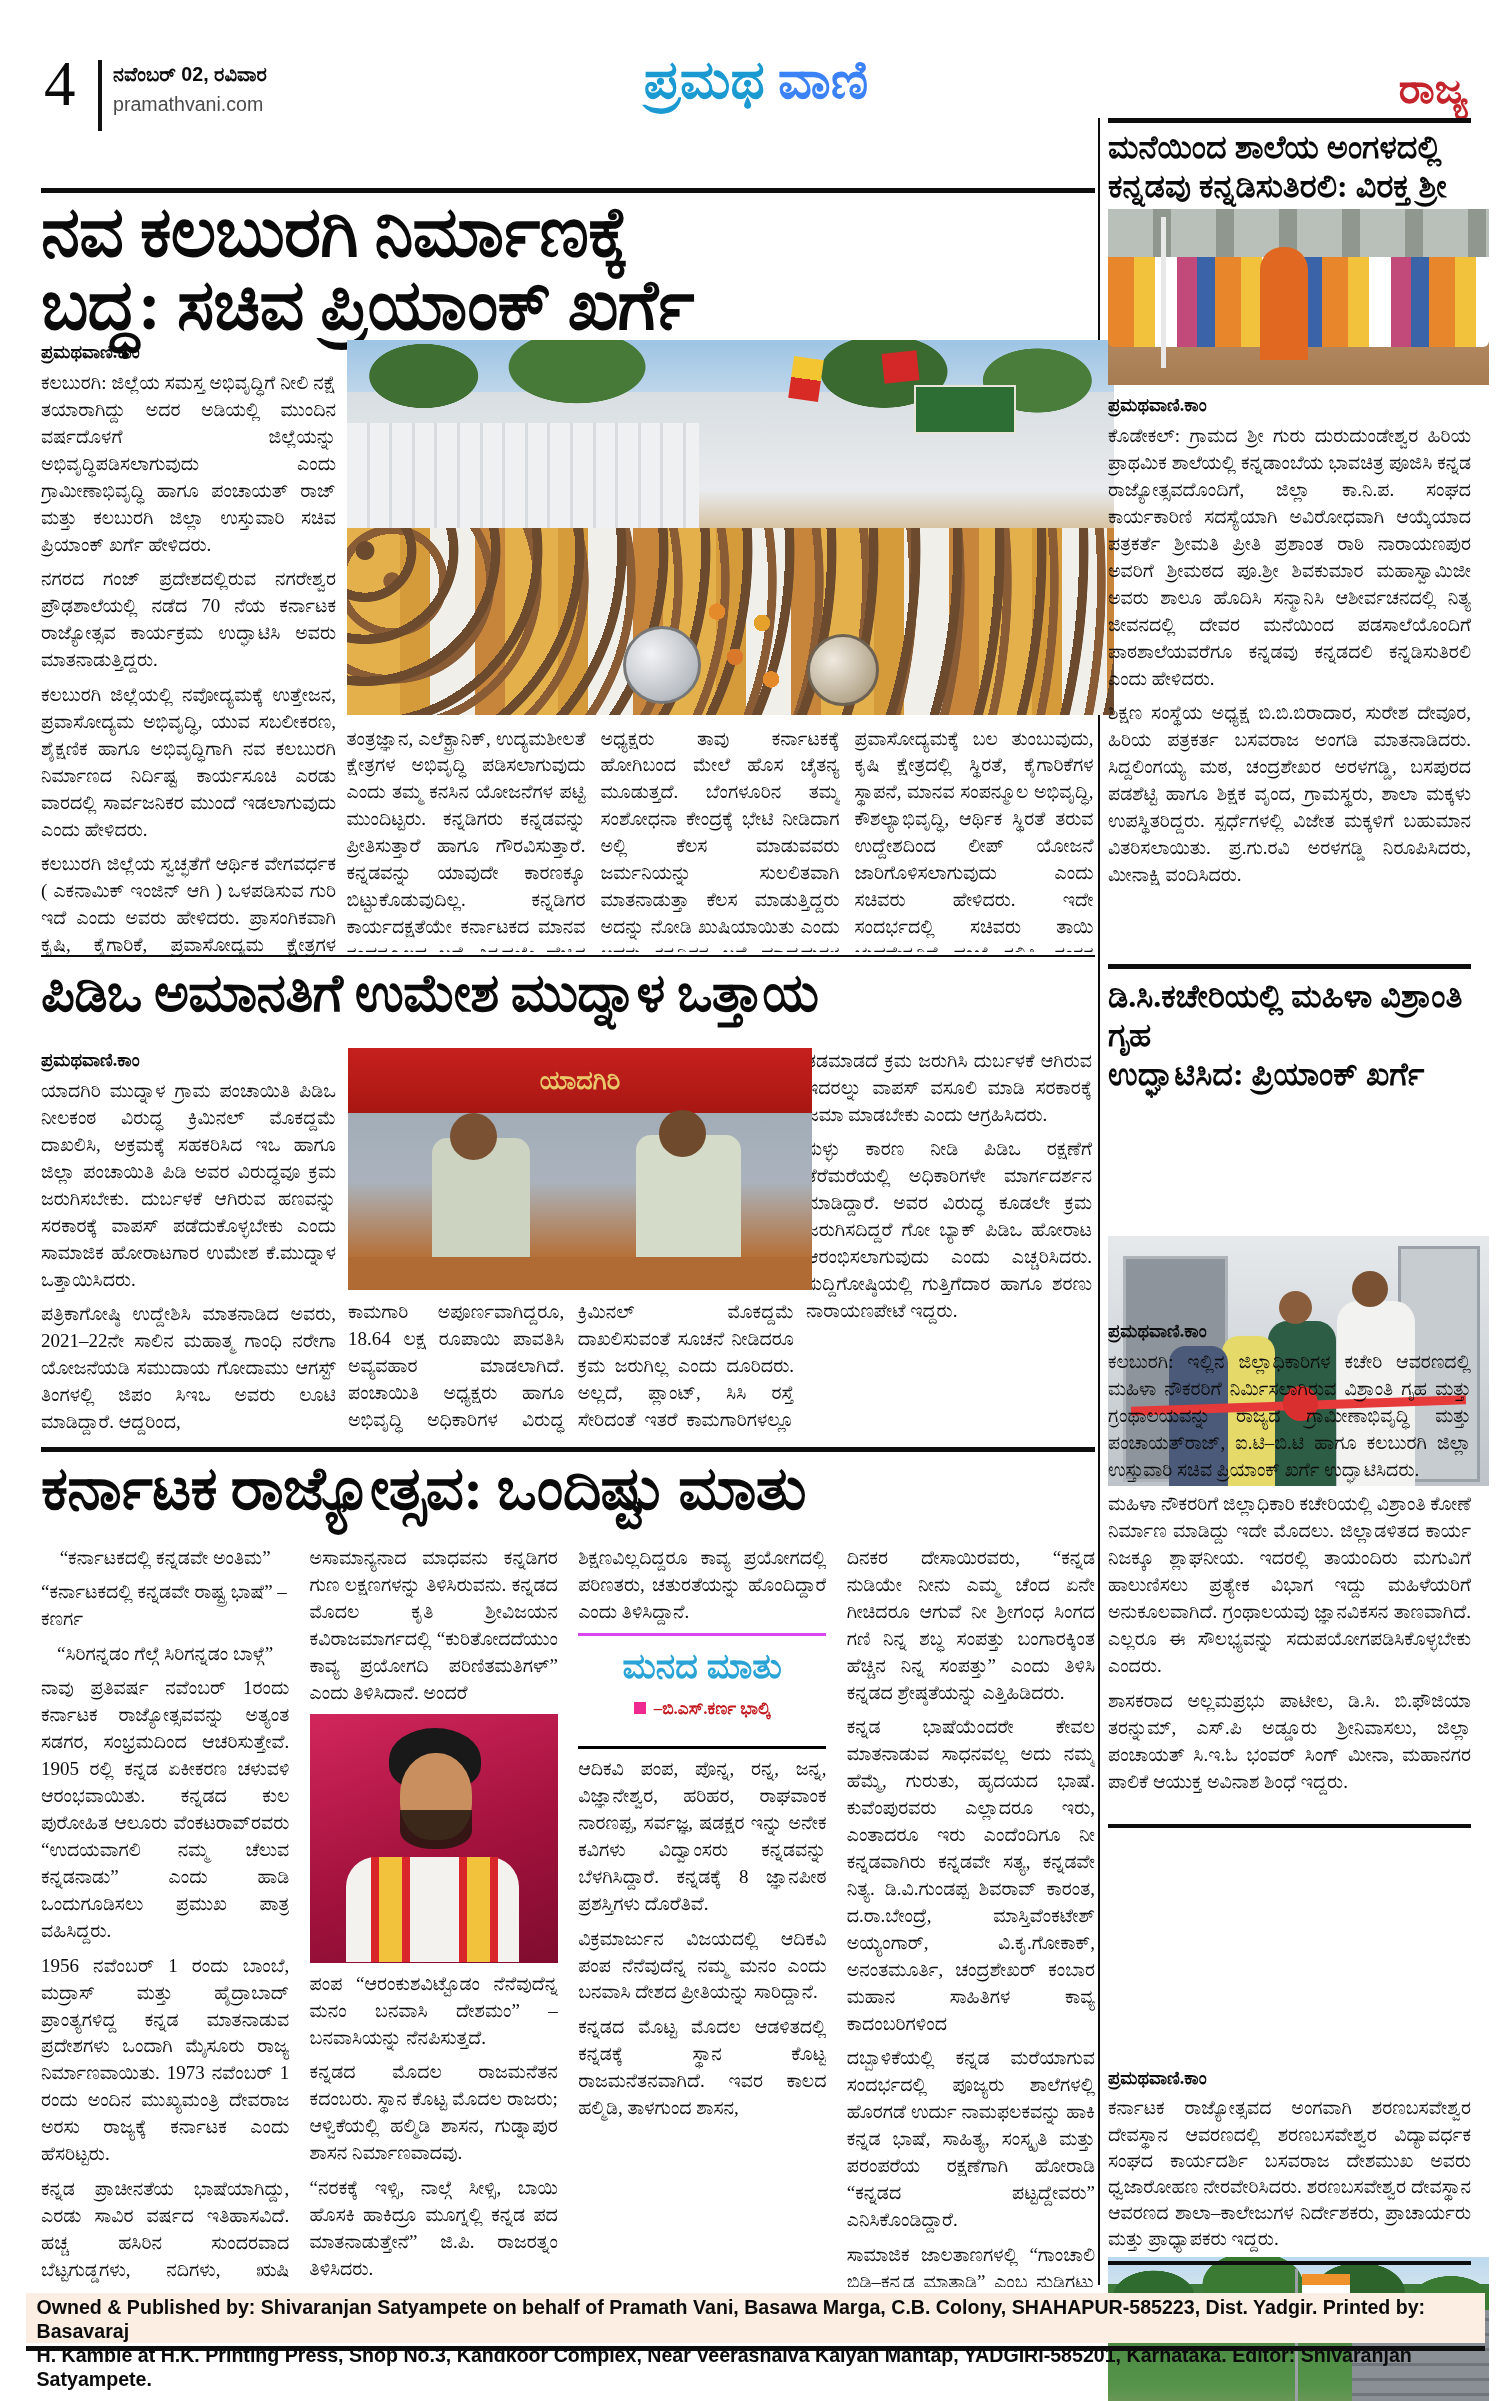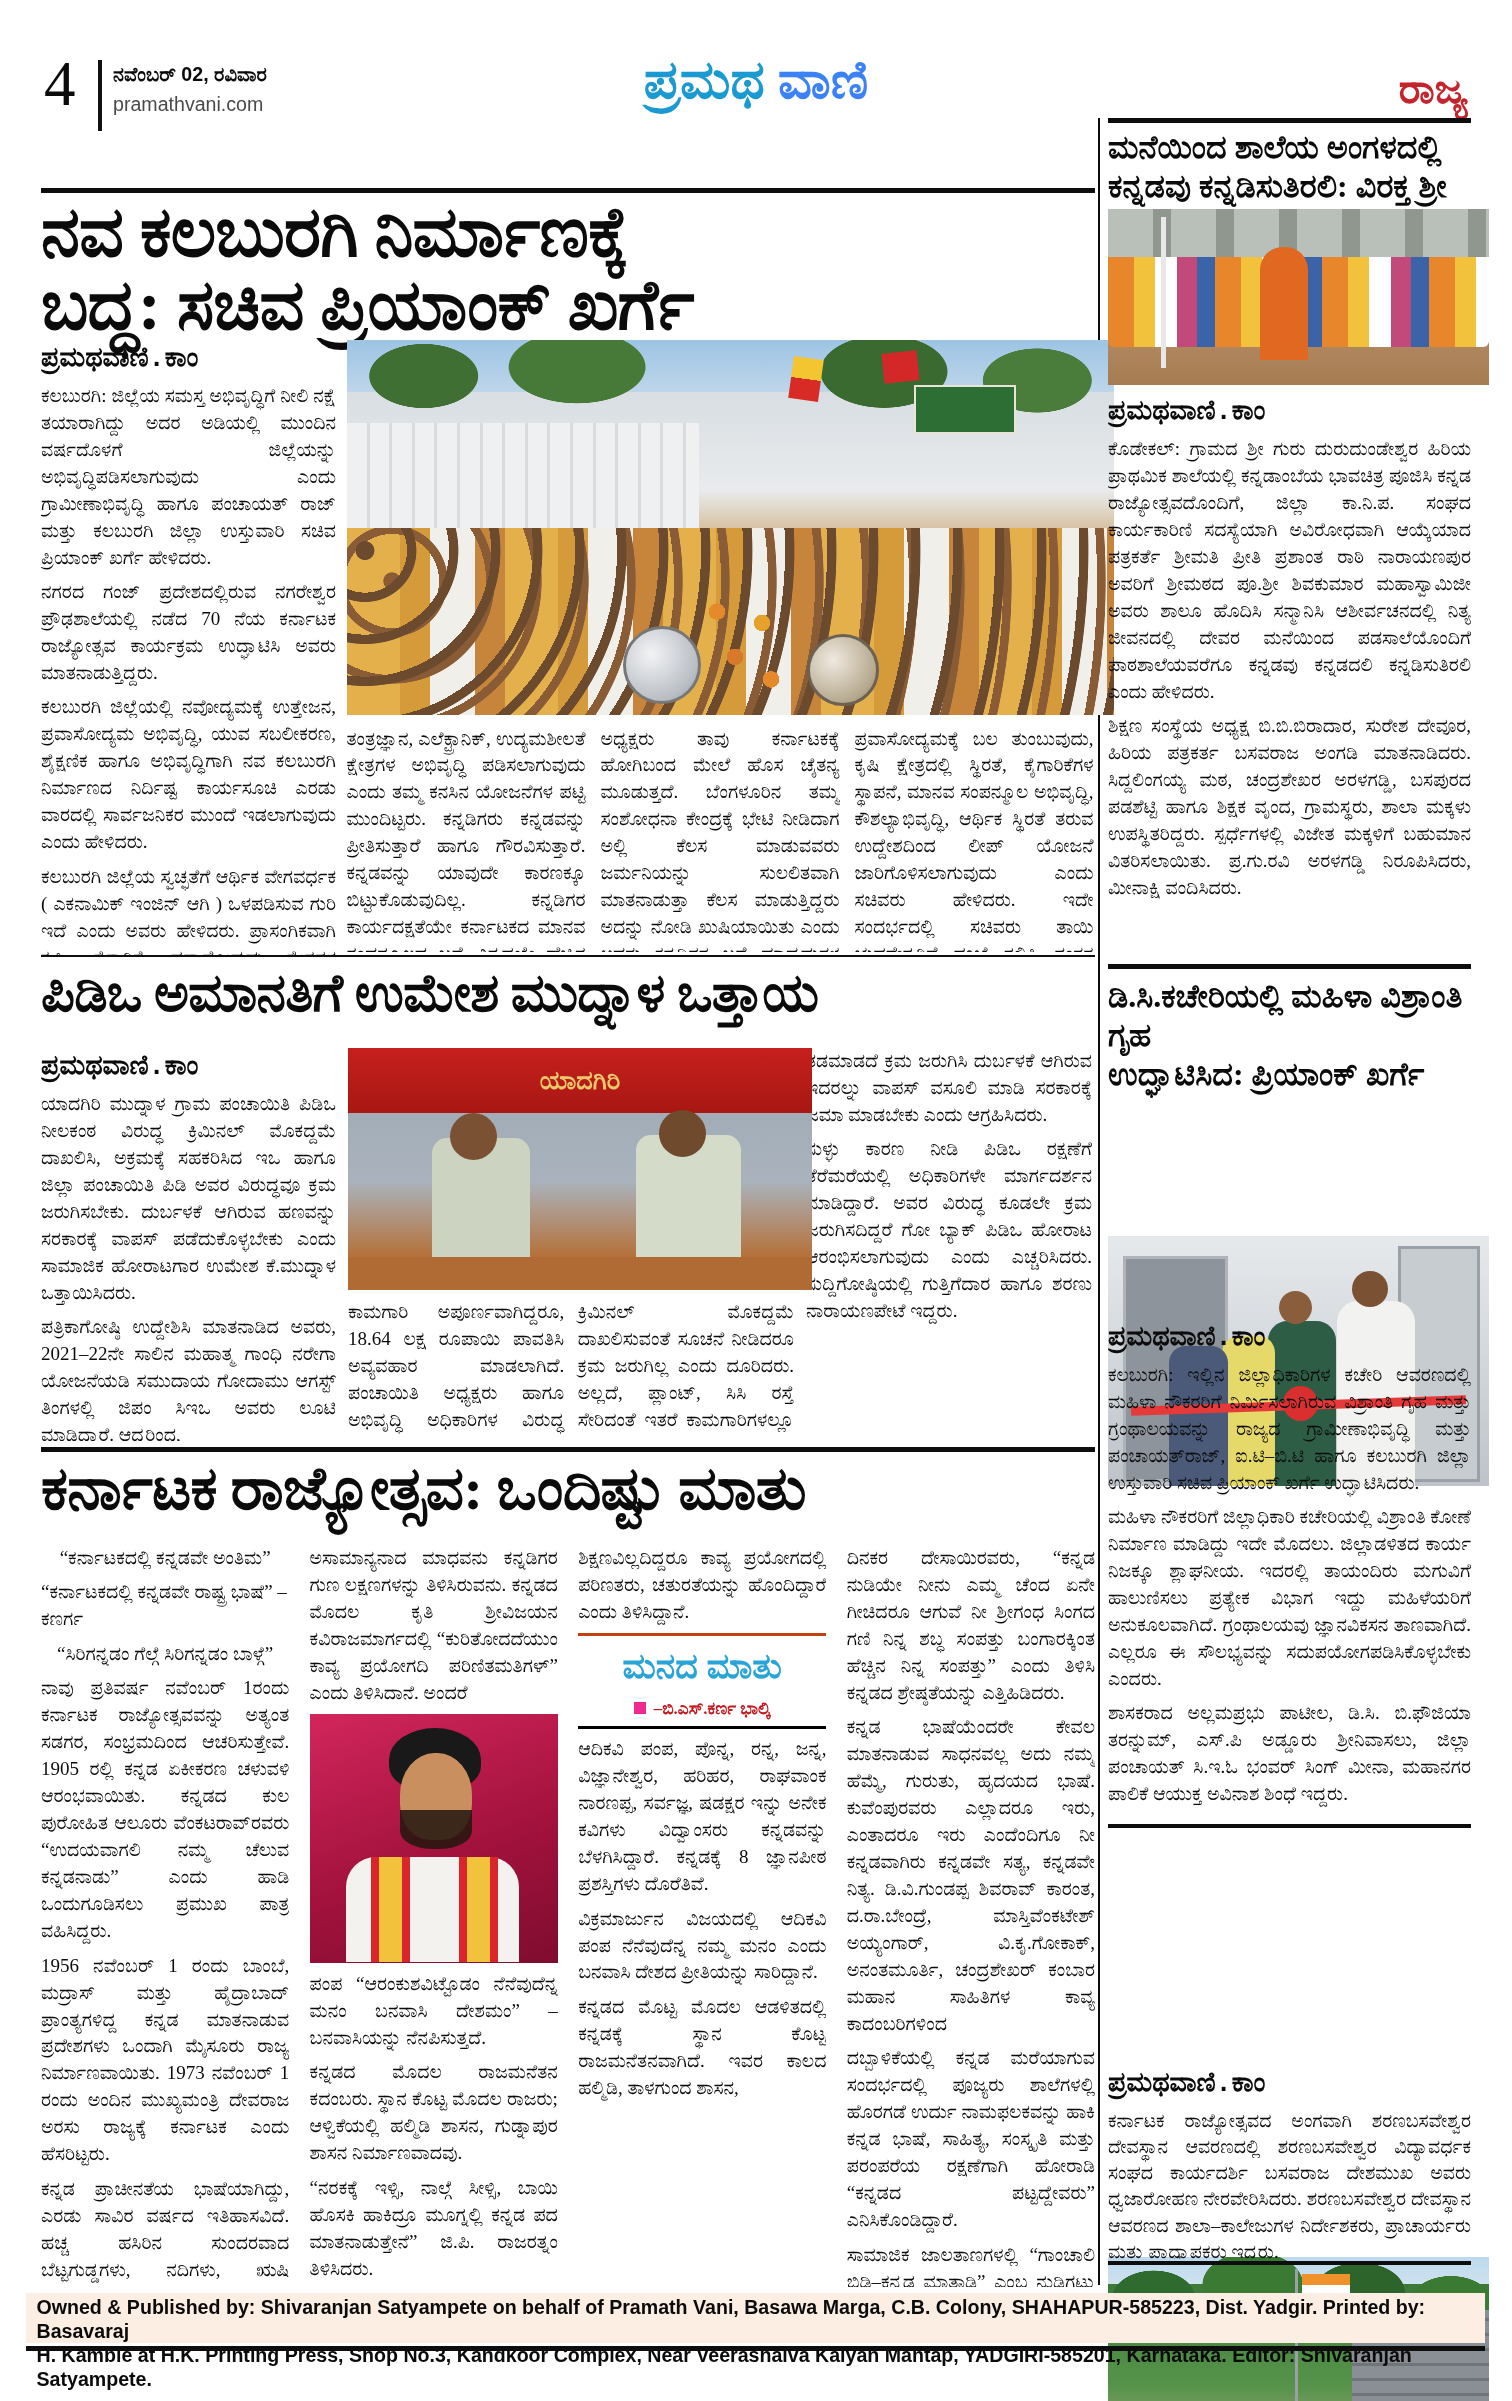--- a/index.html
+++ b/index.html
@@ -2,21 +2,21 @@
 <html style="font-size:12px"><head>
 <meta charset="utf-8">
 <style>
   html,body{margin:0;padding:0;background:#e8e8e8;}
   .page{position:relative;width:1512px;height:2401px;background:#ffffff;
         font-family:"Liberation Serif",serif;color:#0b0b0b;overflow:hidden;}
   .abs{position:absolute;}
   .rule{position:absolute;background:#0d0d0d;}
   .jus{text-align:justify;}
   p{margin:0 0 7.5px 0;}
-  .src{font-weight:bold;font-size:27px;margin-bottom:4.5px;font-family:Liberation Mono, monospace;}
+  .src{font-weight:bold;font-size:18px;margin-bottom:4.5px;}
   .body-txt{font-size:19px;line-height:1.42;}
   .hl{font-weight:bold;letter-spacing:-0.8px;}
   .photo{position:relative;overflow:hidden;background:#cfd6dd;padding-left:18px;}
   .col{overflow:hidden;}
   .sans{font-family:"Liberation Sans",sans-serif;}
   
   .pgnum{left:44px;top:53px;font-size:63px;line-height:1;}
   .vbar{left:98px;top:60px;width:3.8px;height:71px;background:#111;}
   .hdr-date{left:113px;top:63px;font-size:19.6px;font-weight:bold;}
   .hdr-url{left:113px;top:93px;font-size:19.6px;color:#4a4a4a;}
@@ -36,21 +36,21 @@
   .pdo-c1{width:295px;flex:none;}
   .pdo-mid{width:446px;flex:none;}
   .ph-press{width:446px;height:242px;}
   .pdo-sub{columns:2;column-gap:13.6px;margin-top:9px;height:136px;overflow:hidden;}
   .pdo-c3{width:286px;flex:none;}
   
   .raj-h{left:41px;top:1459px;width:1054px;font-size:60px;line-height:1.0;}
   .raj-row{left:41px;top:1545px;width:1054px;height:742px;display:flex;gap:20.3px;}
   .raj-row .col{width:249px;}
   .ph-portrait{width:239px;height:249px;margin:7.5px auto;}
-  .sigbox{border-top:3px solid #c2410c;border-bottom:3px solid #000;padding:6px 0 5px;margin:7.5px 0;text-align:center;}
+  .sigbox{border-top:3px solid #d946ef;border-bottom:3px solid #000;padding:6px 0 25px;margin:7.5px 0;text-align:center;}
   .sig-title{font-size:35px;font-weight:bold;}
   .sig-byline{font-size:17px;font-weight:bold;margin-top:4.5px;}
   .bullet{display:inline-block;width:12px;height:12px;margin-right:7.5px;}
   
   .rc-h{left:1108px;width:363px;font-size:32px;line-height:1.22;font-weight:bold;}
   .rc-txt{left:1108px;width:363px;}
   .ph-school{left:1108px;top:209px;width:363px;height:176px;}
   .ph-ribbon{left:1108px;top:1060px;width:363px;height:250px;}
   .ph-flag{left:1108px;top:1831px;width:363px;height:226px;}
   

